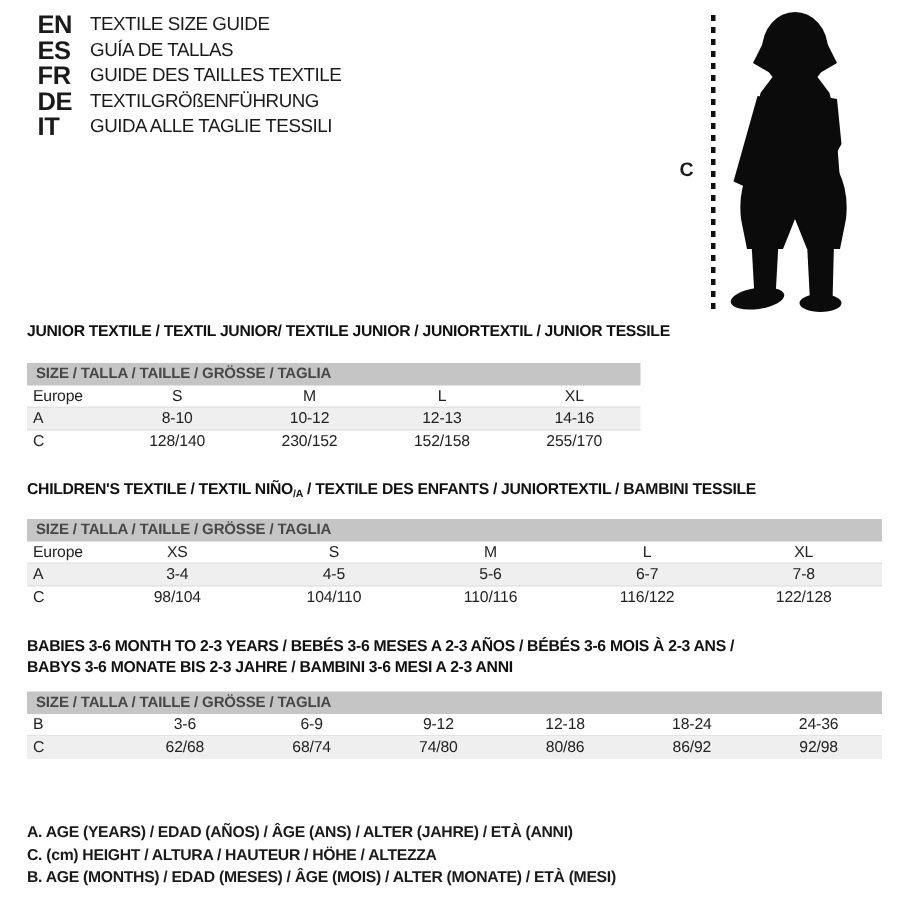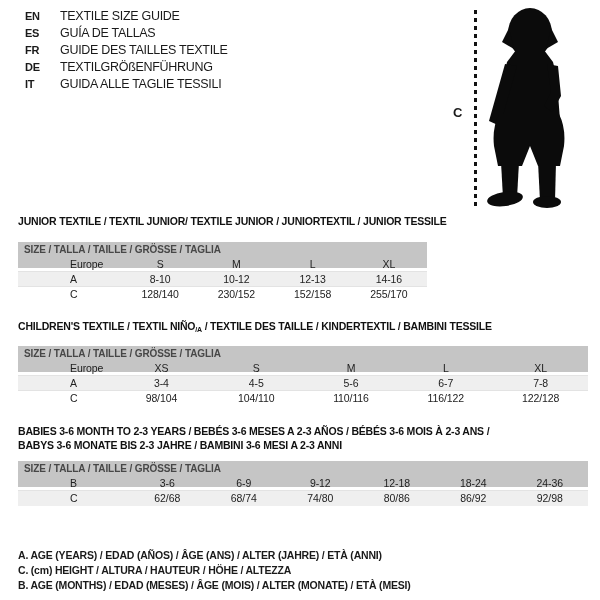--- a/index.html
+++ b/index.html
@@ -6,50 +6,50 @@
   body{
     width:600px;height:600px;background:#ffffff;
     font-family:"Liberation Sans", sans-serif;
     color:#1a1a1a;position:relative;overflow:hidden;
   }
   .abs{position:absolute;}
 
   
   .lang-list{left:25px;top:8px;}
   .lang-row{display:flex;height:17px;line-height:17px;}
-  .lang-code{width:35px;font-weight:bold;font-size:11px;letter-spacing:-0.3px;}
+  .lang-code{width:35px;font-weight:bold;font-size:17px;letter-spacing:-0.3px;}
   .lang-label{font-weight:normal;font-size:12.5px;letter-spacing:-0.3px;}
 
   
   .measure-line{
     left:474px;top:10px;width:3px;height:198px;
     background:repeating-linear-gradient(to bottom,#111 0 4px,transparent 4px 8px);
   }
   .measure-label{left:453px;top:105px;font-weight:bold;font-size:13px;}
   .baby-svg{left:483px;top:6px;}
 
   
   .section-title{
     left:18px;font-weight:bold;font-size:10.5px;letter-spacing:-0.2px;
     color:#111;white-space:nowrap;
   }
   .size-bar{
-    left:18px;height:26px;line-height:15px;background:#c5c5c5;
+    left:18px;height:15px;line-height:15px;background:#c5c5c5;
     font-weight:bold;font-size:10px;letter-spacing:-0.1px;color:#474747;
     padding-left:6px;box-sizing:border-box;
   }
   .tbl{left:18px;}
   .row{
     display:flex;height:15px;line-height:14px;font-size:10.5px;
     letter-spacing:-0.1px;color:#222;box-sizing:border-box;
     border-bottom:1px solid #e3e3e3;
   }
   .row:last-child{border-bottom:none;}
   .row.striped{background:#efefef;}
-  .lbl{padding-left:4px;flex:0 0 auto;margin-left:48px;}
+  .lbl{padding-left:4px;flex:0 0 auto;}
   .t1 .lbl{width:52px;}
   .t2 .lbl{width:44px;}
   .t3 .lbl{width:59px;}
   .cell{flex:1 1 0;text-align:center;}
 
   .w-narrow{width:409px;}
   .w-full{width:570px;}
 
   .title-sub{font-size:7px;vertical-align:-2px;font-weight:bold;}
   .title-two-line{line-height:14px;}
@@ -121,21 +121,21 @@
   <div class="row">
     <span class="lbl">C</span>
     <span class="cell">128/140</span>
     <span class="cell">230/152</span>
     <span class="cell">152/158</span>
     <span class="cell">255/170</span>
   </div>
 </div>
 
 <div class="abs section-title" style="top:320px">
-  <span>CHILDREN'S TEXTILE / TEXTIL NIÑO</span><span class="title-sub">/A</span><span> / TEXTILE DES TAILLE / KINDERTEXTIL / BAMBINI TESSILE</span>
+  <span>CHILDREN'S TEXTILE / TEXTIL NIÑO</span><span class="title-sub">/A</span><span> / TEXTILE DES ENFANTS / JUNIORTEXTIL / BAMBINI TESSILE</span>
 </div>
 <div class="abs size-bar w-full" style="top:346px">SIZE / TALLA / TAILLE / GRÖSSE / TAGLIA</div>
 <div class="abs tbl t2 w-full" style="top:361px">
   <div class="row">
     <span class="lbl">Europe</span>
     <span class="cell">XS</span>
     <span class="cell">S</span>
     <span class="cell">M</span>
     <span class="cell">L</span>
     <span class="cell">XL</span>

